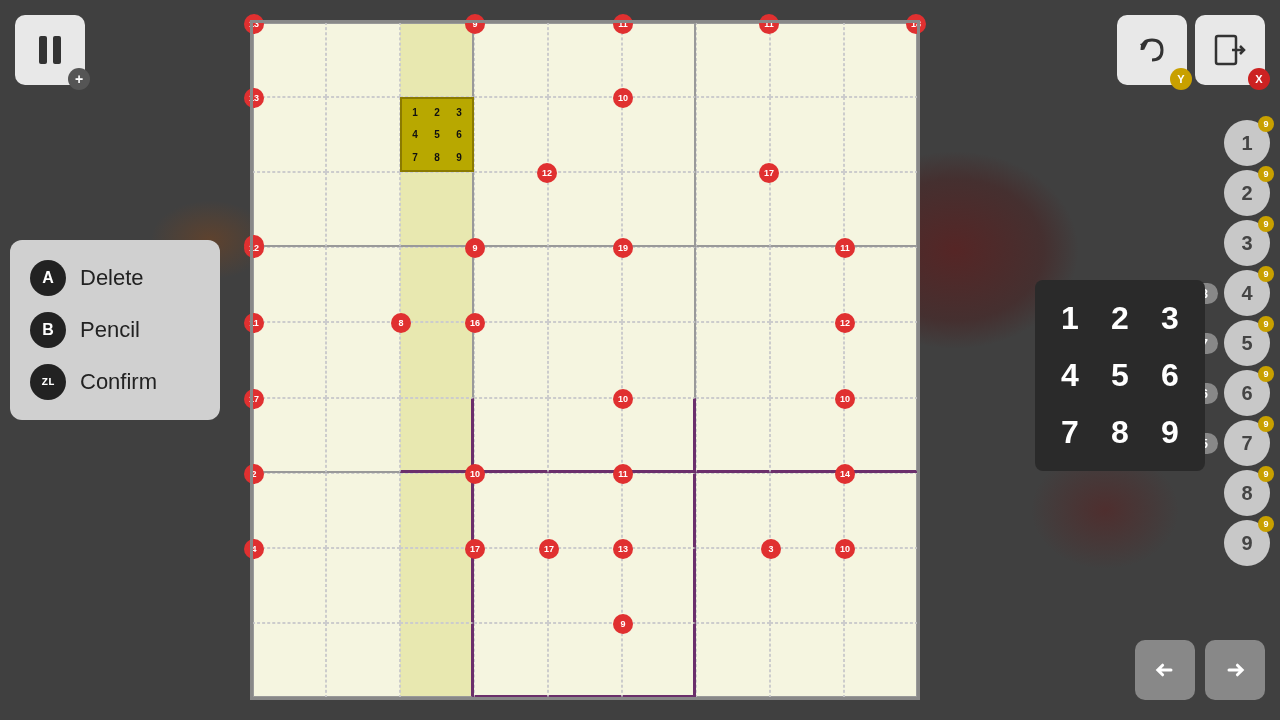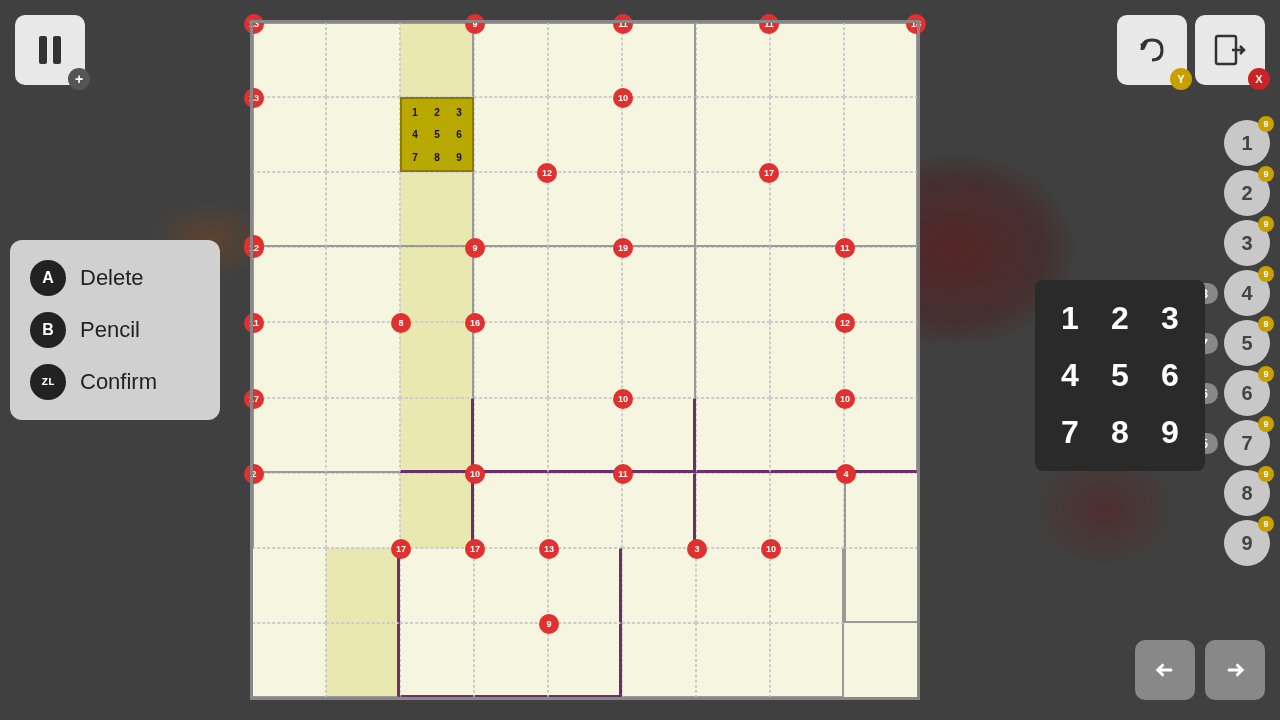--- a/index.html
+++ b/index.html
@@ -541,20 +541,23 @@
       <div class="cell cell-highlight" data-row="6" data-col="2" style="border-width: 1px 3px 1px 1px; border-style: dashed solid dashed dashed; border-color: rgb(204, 204, 204) rgb(107, 47, 107) rgb(204, 204, 204) rgb(204, 204, 204);"></div>
       <div class="cell" data-row="6" data-col="3" style="border-width: 1px; border-style: dashed; border-color: rgb(204, 204, 204);">
         <div class="corner-dot corner-tl">10</div>
       </div>
       <div class="cell" data-row="6" data-col="4" style="border-width: 1px; border-style: dashed; border-color: rgb(204, 204, 204);"></div>
       <div class="cell" data-row="6" data-col="5" style="border-width: 1px 3px 1px 1px; border-style: dashed solid dashed dashed; border-color: rgb(204, 204, 204) rgb(107, 47, 107) rgb(204, 204, 204) rgb(204, 204, 204);">
         <div class="corner-dot corner-tl">11</div>
       </div>
       <div class="cell" data-row="6" data-col="6" style="border-width: 1px; border-style: dashed; border-color: rgb(204, 204, 204);"></div>
       <div class="cell" data-row="6" data-col="7" style="border-width: 1px; border-style: dashed; border-color: rgb(204, 204, 204);"></div>
+      <div class="cell" data-row="6" data-col="8" style="border-width: 1px 2px 1px 1px; border-style: dashed solid dashed dashed; border-color: rgb(204, 204, 204) rgb(153, 153, 153) rgb(204, 204, 204) rgb(204, 204, 204);">
+        <div class="corner-dot corner-tl">14</div>
+      </div>
       <div class="cell" data-row="7" data-col="0" style="border-width: 1px 1px 1px 2px; border-style: dashed dashed dashed solid; border-color: rgb(204, 204, 204) rgb(204, 204, 204) rgb(204, 204, 204) rgb(153, 153, 153);">
         <div class="corner-dot corner-tl">4</div>
       </div>
       <div class="cell" data-row="7" data-col="1" style="border-width: 1px; border-style: dashed; border-color: rgb(204, 204, 204);"></div>
       <div class="cell cell-highlight" data-row="7" data-col="2" style="border-width: 1px 3px 1px 1px; border-style: dashed solid dashed dashed; border-color: rgb(204, 204, 204) rgb(107, 47, 107) rgb(204, 204, 204) rgb(204, 204, 204);"></div>
       <div class="cell" data-row="7" data-col="3" style="border-width: 1px; border-style: dashed; border-color: rgb(204, 204, 204);">
         <div class="corner-dot corner-tl">17</div>
       </div>
       <div class="cell" data-row="7" data-col="4" style="border-width: 1px; border-style: dashed; border-color: rgb(204, 204, 204);">
         <div class="corner-dot corner-tl">17</div>

